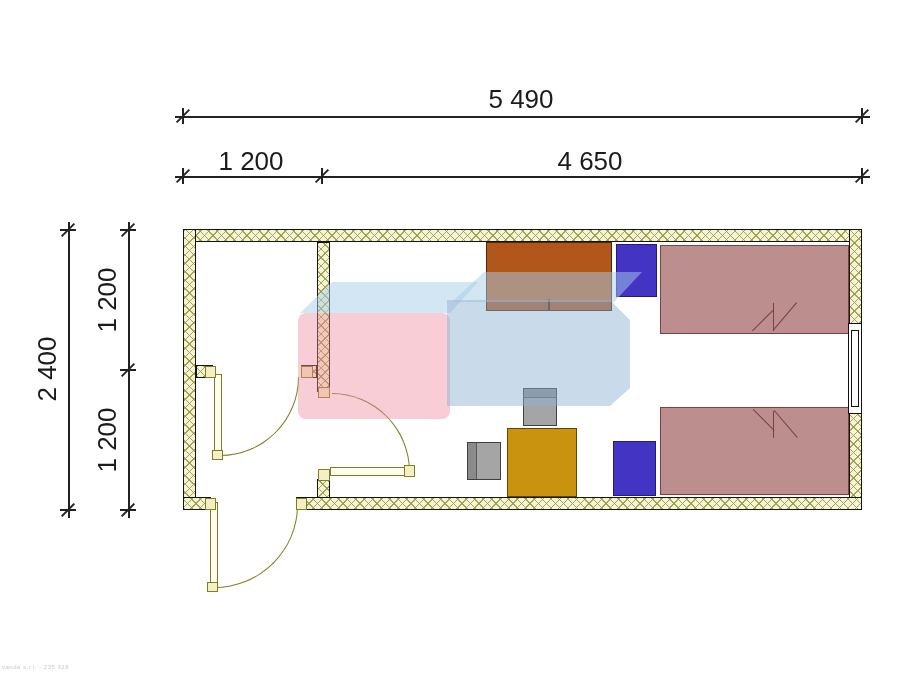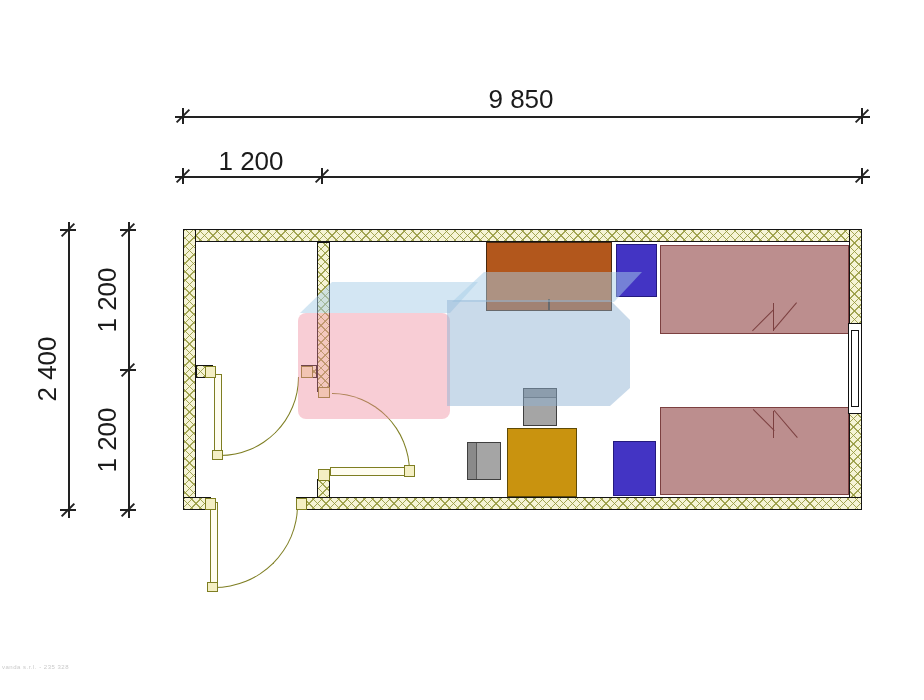--- a/index.html
+++ b/index.html
@@ -90,36 +90,37 @@
 
   <div class="dimline" style="left:175px;top:116px;width:695px;height:1.5px;"></div>
   <span class="tick h" style="left:183px;top:116px;">
       <i class="cross"></i>
       <i class="slash"></i>
     </span>
   <span class="tick h" style="left:862px;top:116px;">
       <i class="cross"></i>
       <i class="slash"></i>
     </span>
-  <div class="dimtext" style="left:441px;top:86px;">9 850</div>
+  <div class="dimtext" style="left:441px;top:86px;">5 490</div>
 
   <div class="dimline" style="left:175px;top:176px;width:695px;height:1.5px;"></div>
   <span class="tick h" style="left:183px;top:176px;">
       <i class="cross"></i>
       <i class="slash"></i>
     </span>
   <span class="tick h" style="left:322px;top:176px;">
       <i class="cross"></i>
       <i class="slash"></i>
     </span>
   <span class="tick h" style="left:862px;top:176px;">
       <i class="cross"></i>
       <i class="slash"></i>
     </span>
   <div class="dimtext" style="left:171px;top:148px;">1 200</div>
+  <div class="dimtext" style="left:510px;top:148px;">4 650</div>
 
   <div class="dimline" style="left:68px;top:222px;width:1.5px;height:296px;"></div>
   <span class="tick v" style="left:68px;top:230px;">
       <i class="cross"></i>
       <i class="slash"></i>
     </span>
   <span class="tick v" style="left:68px;top:510px;">
       <i class="cross"></i>
       <i class="slash"></i>
     </span>

